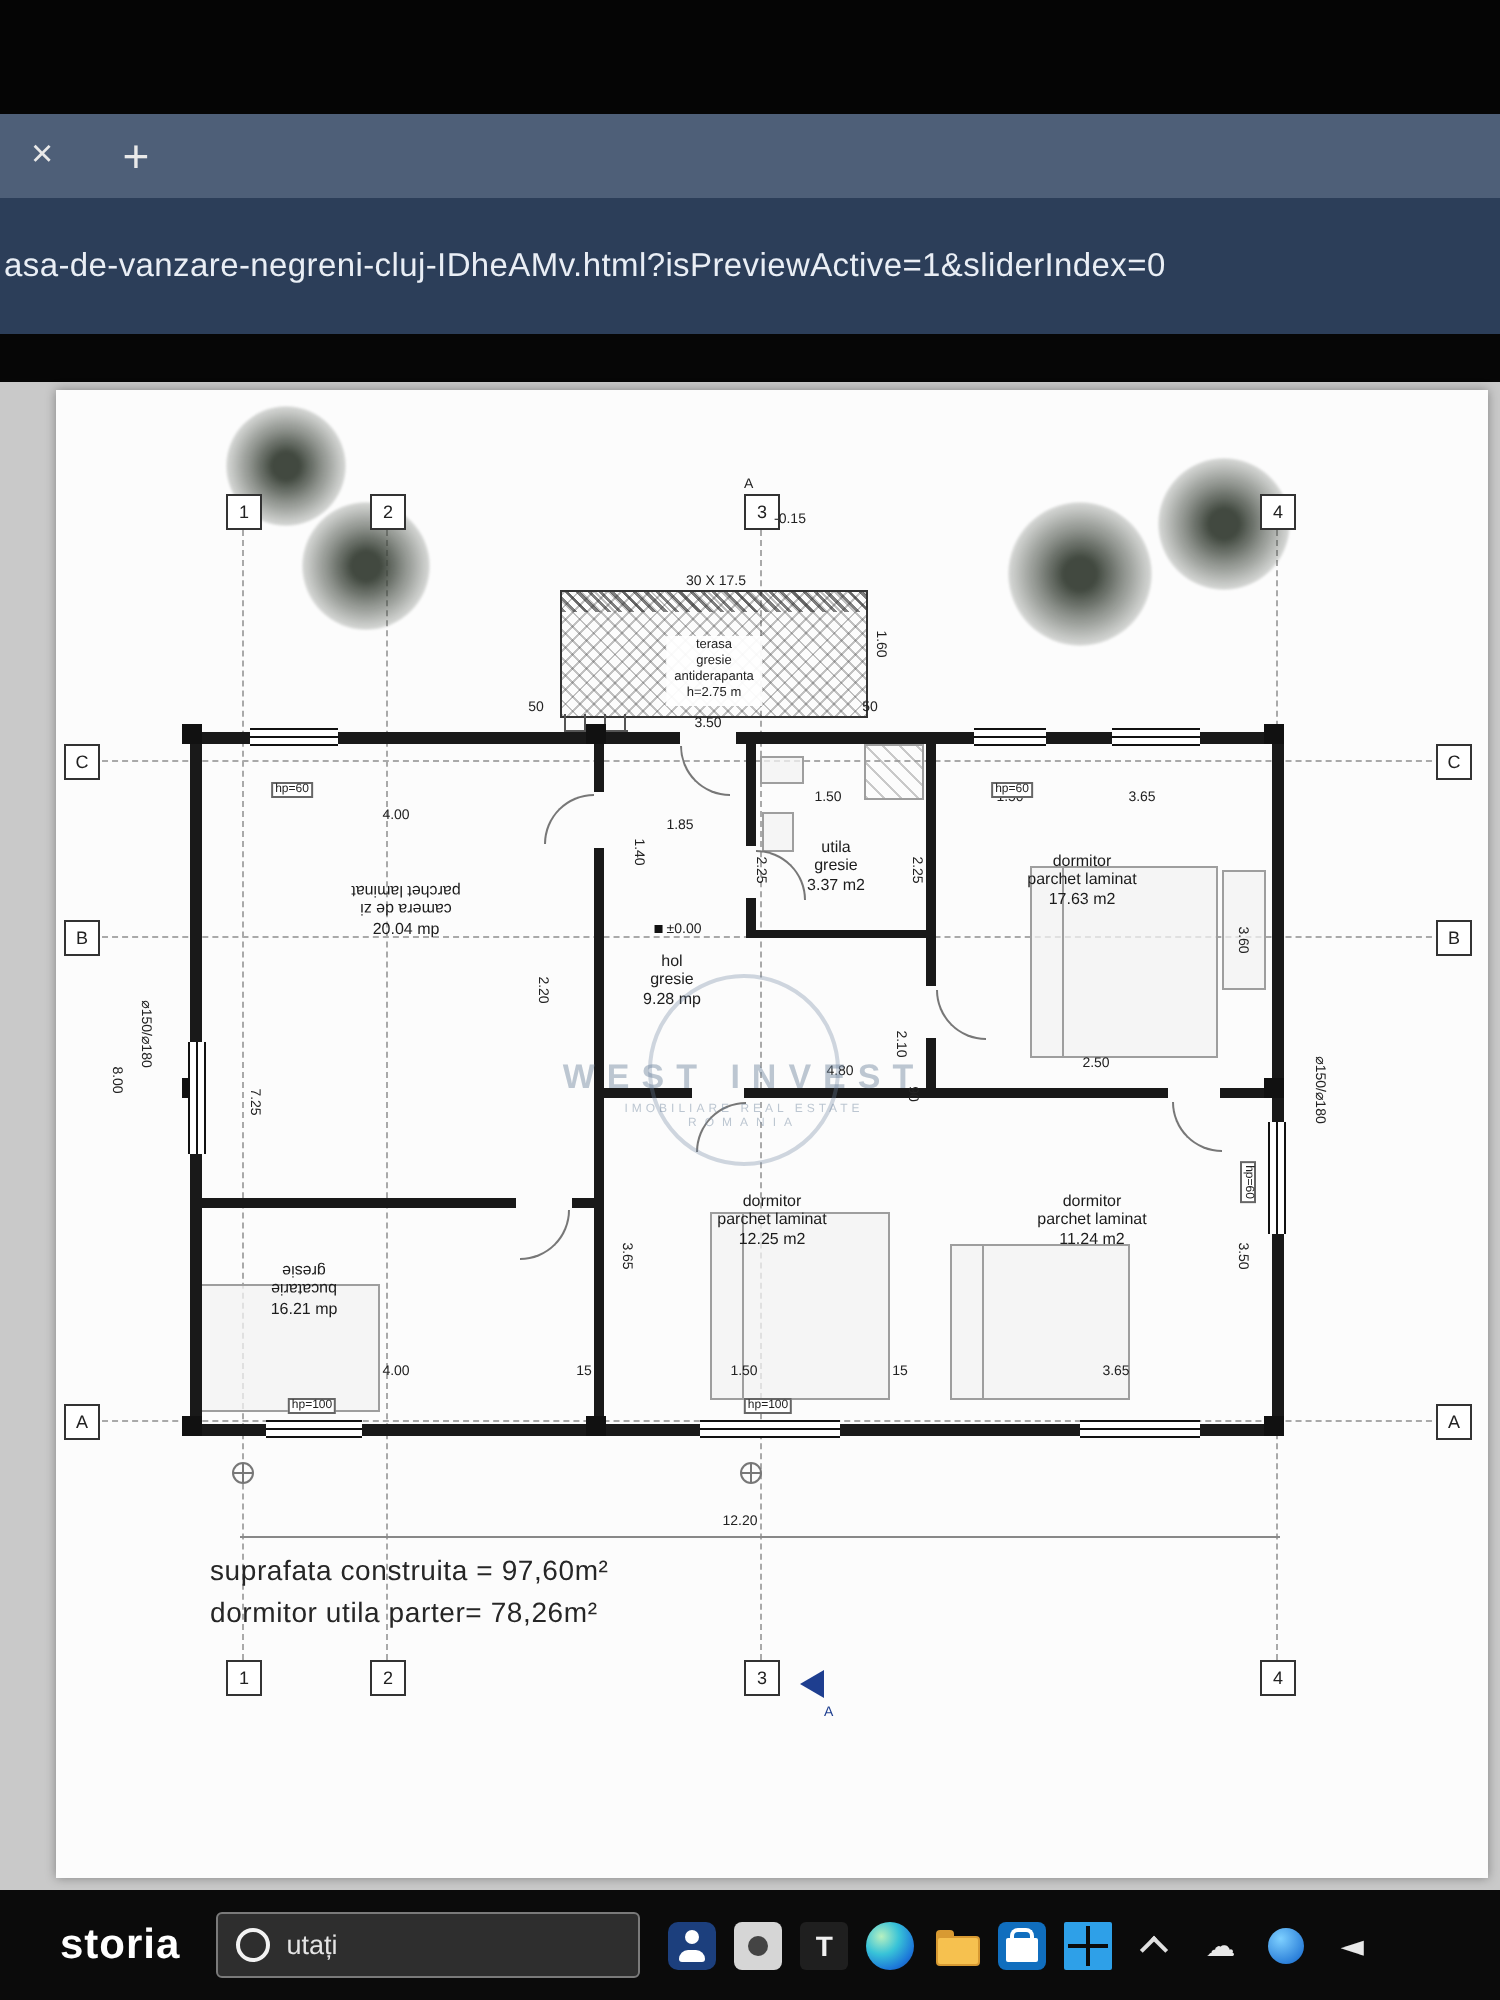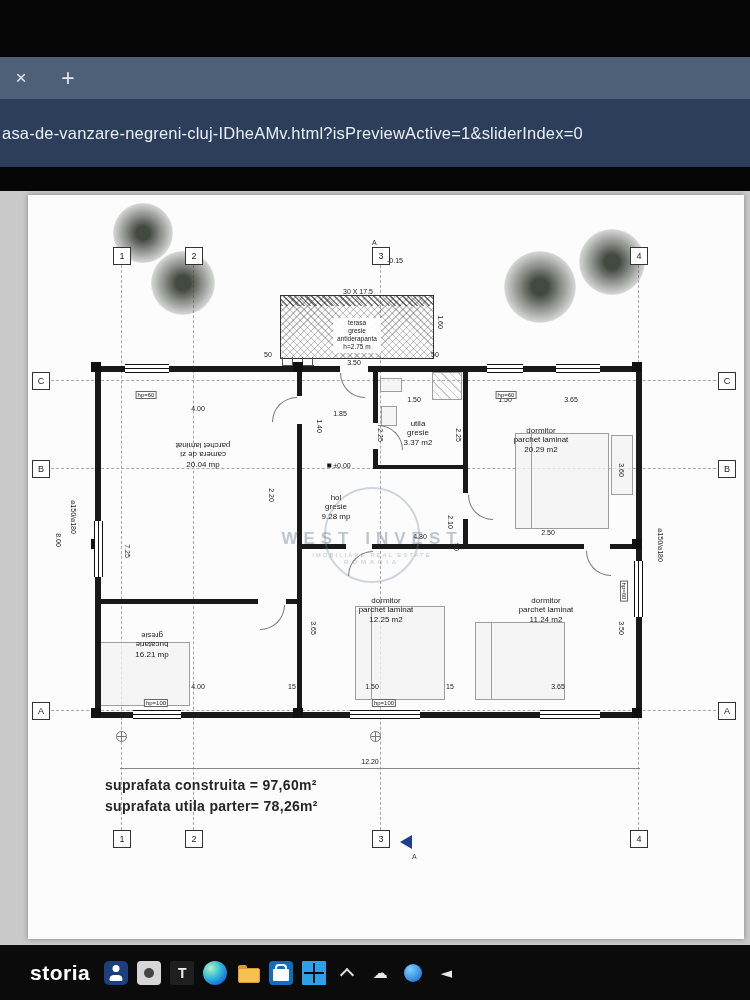--- a/index.html
+++ b/index.html
@@ -62,21 +62,21 @@
 
   
   #wm{position:absolute;left:344px;top:345px;transform:translate(-50%,-50%);text-align:center;z-index:5;
       color:rgba(110,132,158,.45);pointer-events:none;width:240px}
   #wm-circ{position:absolute;left:50%;top:-28px;transform:translateX(-50%);width:92px;height:92px;
       border:2.5px solid rgba(110,132,158,.32);border-radius:50%}
   #wm-title{font-size:17px;font-weight:bold;letter-spacing:6px;margin-top:14px}
   #wm-sub1{font-size:6px;letter-spacing:2px;margin-top:3px}
   #wm-sub2{font-size:6px;letter-spacing:4px;margin-top:1px}
 
-  #summary{position:absolute;left:77px;top:580px;font-size:14px;font-weight:bold;color:#262626;
+  #summary{position:absolute;left:77px;top:580px;font-size:14px;font-weight:normal;color:#262626;
       line-height:1.5;letter-spacing:.3px;z-index:4}
 
   #marker-top-tri{position:absolute;left:344px;top:56px;width:0;height:0;z-index:4;
       border-left:5px solid transparent;border-right:5px solid transparent;border-bottom:9px solid #111}
   #marker-top-label{position:absolute;left:344px;top:44px;font-size:7px;color:#222;z-index:4}
   #marker-bottom-tri{position:absolute;left:372px;top:640px;width:0;height:0;z-index:4;
       border-top:7px solid transparent;border-bottom:7px solid transparent;border-right:12px solid #1e3e8f}
   #marker-bottom-label{position:absolute;left:384px;top:658px;font-size:7px;color:#1e3e8f;z-index:4}
 
   
@@ -201,21 +201,21 @@
 
     <div id="wm">
       <div id="wm-circ"></div>
       <div id="wm-title">WEST INVEST</div>
       <div id="wm-sub1">IMOBILIARE REAL ESTATE</div>
       <div id="wm-sub2">ROMANIA</div>
     </div>
 
     <div id="summary">
       <div>suprafata construita = 97,60m²</div>
-      <div>suprafata utila parter= 78,26m²</div>
+      <div>dormitor utila parter= 78,26m²</div>
     </div>
 
     <div id="marker-top-label">A</div>
     <div id="marker-top-tri"></div>
     <div id="marker-bottom-tri"></div>
     <div id="marker-bottom-label">A</div>
   <div class="gridmark" style="left: 85px; top: 52px;">1</div>
       <div class="gridmark" style="left: 157px; top: 52px;">2</div>
       <div class="gridmark" style="left: 344px; top: 52px;">3</div>
       <div class="gridmark" style="left: 602px; top: 52px;">4</div>
@@ -278,60 +278,63 @@
         </div>
         <div class="rarea">20.04 mp</div>
       </div>
       <div class="room" style="left: 124px; top: 450px;">
         <div class="rname flip">
           <div>bucatarie</div>
           <div>gresie</div>
         </div>
         <div class="rarea">16.21 mp</div>
       </div>
-      <div class="room" style="left: 308px; top: 312px;">
+      <div class="room" style="left: 308px; top: 295px;">
         <div class="rname">
           <div>hol</div>
           <div>gresie</div>
         </div>
         <div class="rarea">9.28 mp</div>
       </div>
       <div class="room" style="left: 390px; top: 238px;">
         <div class="rname">
           <div>utila</div>
           <div>gresie</div>
         </div>
         <div class="rarea">3.37 m2</div>
       </div>
       <div class="room" style="left: 513px; top: 245px;">
         <div class="rname">
           <div>dormitor</div>
           <div>parchet laminat</div>
         </div>
-        <div class="rarea">20.29 m2</div>
+        <div class="rarea">17.63 m2</div>
       </div>
       <div class="room" style="left: 358px; top: 415px;">
         <div class="rname">
           <div>dormitor</div>
           <div>parchet laminat</div>
         </div>
         <div class="rarea">12.25 m2</div>
       </div>
       <div class="room" style="left: 518px; top: 415px;">
         <div class="rname">
           <div>dormitor</div>
           <div>parchet laminat</div>
         </div>
         <div class="rarea">11.24 m2</div>
       </div>
     </div>
 </div>
 
 <div id="taskbar">
   <div id="brand">storia</div>
+  <div id="tb-search">
+    <span>utați</span>
+  </div>
   <div id="tb-icons">
       <div class="tbicon tb-person"></div>
       <div class="tbicon tb-camera"></div>
       <div class="tbicon tb-letter">T</div>
       <div class="tbicon tb-edge"></div>
       <div class="tbicon tb-folder"></div>
       <div class="tbicon tb-store"></div>
       <div class="tbicon tb-windows"></div>
       <div class="tbicon tb-chev"></div>
       <div class="tbicon tb-glyph">☁</div>

